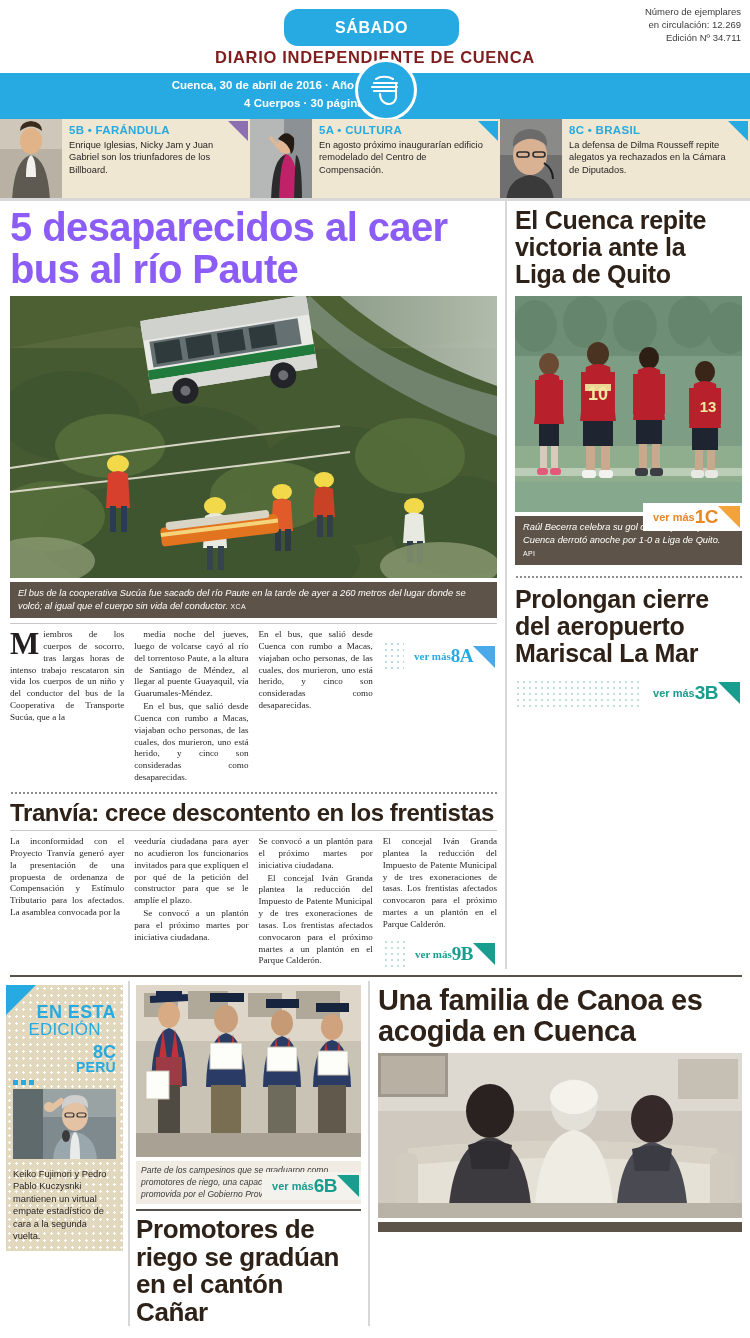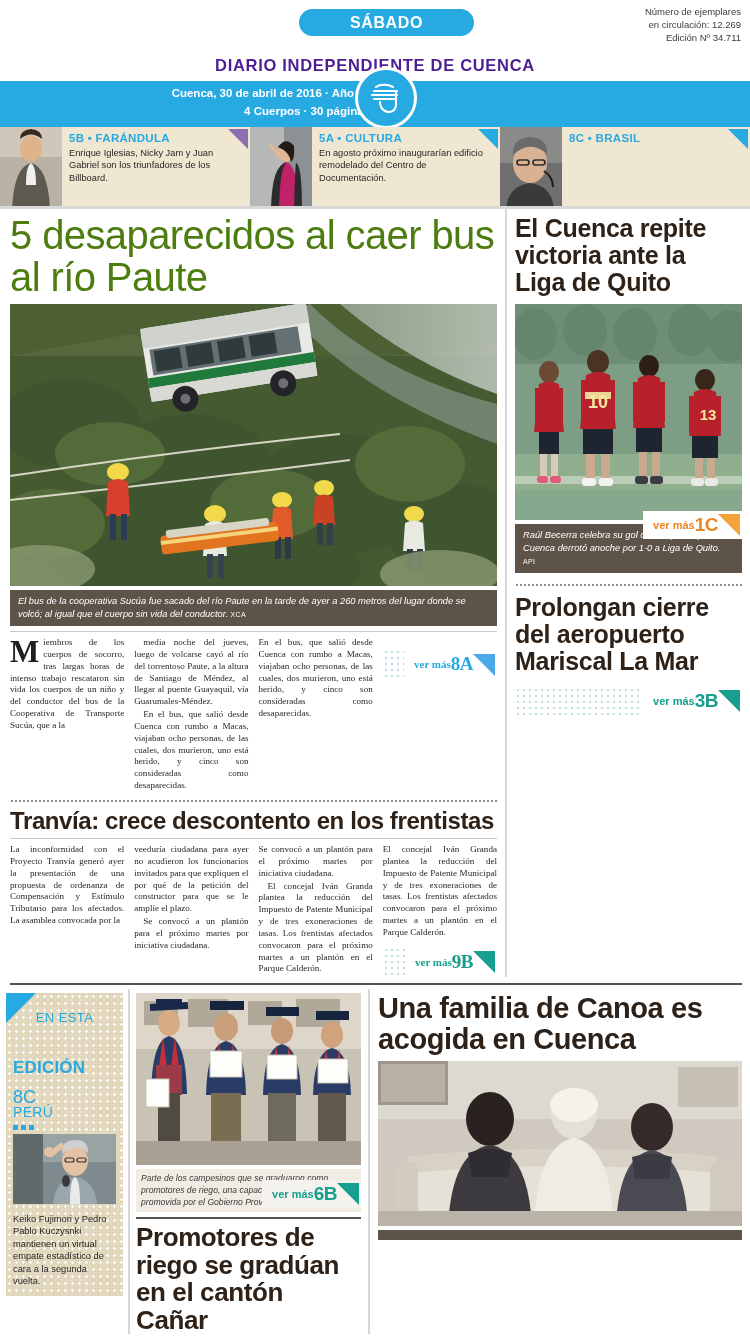--- a/index.html
+++ b/index.html
@@ -9,22 +9,22 @@
     font-family: "Liberation Sans", sans-serif;
     color: #231f20;
     overflow: hidden;
     position: relative;
   }
   .page { width: 750px; height: 1338px; position: relative; background:#fff; }
 
   
   .topbar { height: 46px; position: relative; }
   .sabado-pill {
-    position: absolute; left: 299px; top: 9px;
-    width: 175px; height: 27px; border-radius: 14px;
+    position: absolute; left: 284px; top: 9px;
+    width: 175px; height: 37px; border-radius: 14px;
     background: #27a9e1; color: #fff;
     font-weight: bold; font-size: 16px; letter-spacing: .6px;
     display: flex; align-items: center; justify-content: center;
   }
   .edicion-info {
     position: absolute; right: 9px; top: 6px;
     text-align: right; font-size: 9.5px; line-height: 1.35; color: #3b3b3b;
   }
 
   
@@ -34,21 +34,21 @@
     font-weight: bold;
     font-size: 82px;
     letter-spacing: 4px;
     line-height: 0.95;
     color: #2e2117;
     -webkit-text-stroke: 0.7px #2e2117;
     padding-top: 2px;
   }
   .masthead-sub {
     font-size: 16.5px; font-weight: bold; letter-spacing: .7px;
-    color: #4c1d95; margin-top: 10px; padding-bottom: 6px;
+    color: #7f1d1d; margin-top: 2px; padding-bottom: 6px;
   }
 
   
   .infobar {
     height: 46px; background: #27a9e1; color: #fff; position: relative;
     display: flex; align-items: center;
   }
   .infobar-left {
     position: absolute; left: 150px; top: 4px; width: 220px;
     text-align: right; font-size: 11.5px; font-weight: bold; line-height: 1.55;
@@ -84,22 +84,22 @@
     border-top: 20px solid #27a9e1; border-left: 20px solid transparent;
   }
   .corner-tri.purple { border-top-color: #8c6fb1; }
 
   
   .maingrid { display: flex; }
   .col-left { width: 505px; padding: 6px 8px 0 10px; }
   .col-right { width: 245px; padding: 6px 8px 0 8px; border-left: 2px solid #d8d8d8; }
 
   .hl-main {
-    font-size: 40px; font-weight: normal; line-height: 1.04;
-    letter-spacing: -0.6px; color: #4d7c0f;
+    font-size: 40px; font-weight: bold; line-height: 1.04;
+    letter-spacing: -0.6px; color: #8b5cf6;
   }
   .hl-right {
     font-size: 25px; font-weight: bold; line-height: 1.08;
     letter-spacing: -0.3px; color: #2e2117;
   }
 
   .photo { position: relative; overflow: hidden; }
   .caption {
     background: #5d5348; color: #fff; font-style: italic;
     font-size: 9.3px; line-height: 1.4; padding: 5px 7px 5px 8px;
@@ -153,26 +153,26 @@
   .bg-mid { width: 240px; padding: 4px 7px 0 6px; border-left: 2px solid #d8d8d8; }
   .bg-right { width: 382px; padding: 4px 8px 0 8px; border-left: 2px solid #d8d8d8; }
 
   .enesta {
     background: #e2d8bd; position: relative; padding: 6px 7px 8px 7px;
     background-image: radial-gradient(#ffffff 1.1px, transparent 1.1px);
     background-size: 7px 7px;
   }
   .enesta-corner { position: absolute; left: 0; top: 0; width: 0; height: 0;
     border-top: 30px solid #27a9e1; border-right: 30px solid transparent; }
-  .enesta-t1 { text-align: center; color: #27a9e1; font-weight: normal;
-    font-size: 13px; letter-spacing: .4px; line-height: 1; padding-top: 12px; }
-  .enesta-t2 { text-align: left; color: #27a9e1; font-weight: bold;
-    font-size: 17px; letter-spacing: .2px; line-height: 1.05; margin-top: 35px; }
-  .peru-tag { color: #27a9e1; font-weight: normal; font-size: 18px; line-height: .95;
-    margin-top: 12px; }
+  .enesta-t1 { text-align: right; color: #27a9e1; font-weight: bold;
+    font-size: 18px; letter-spacing: .4px; line-height: 1; padding-top: 12px; }
+  .enesta-t2 { text-align: center; color: #27a9e1; font-weight: normal;
+    font-size: 17px; letter-spacing: .2px; line-height: 1.05; }
+  .peru-tag { color: #27a9e1; font-weight: bold; font-size: 18px; line-height: .95;
+    margin-top: 5px; text-align: right; }
   .peru-tag .sub { font-size: 14px; letter-spacing: .3px; }
   .dots3 { display: flex; gap: 3px; margin: 5px 0 4px 0; }
   .dots3 i { width: 5px; height: 5px; background: #27a9e1; display: block; }
   .peru-text { font-size: 9.3px; line-height: 1.35; margin-top: 5px; color: #231f20; }
   .cap-sm { background: #f0ece4; color: #3a3a3a; font-style: italic;
     font-size: 8.6px; line-height: 1.35; padding: 4px 5px; }
 </style>
 </head>
 <body>
 
@@ -237,40 +237,41 @@
           <path d="M28 20 q8 -11 16 -1 q1 13 -3 16 q-1 -10 -13 -15z" fill="#241a14"></path>
           <path d="M36 35 q-12 3 -13 47 l26 0 q-1 -44 -13 -47z" fill="#c0226a"></path>
           <path d="M36 36 q-14 2 -15 46 l8 0 q1 -40 7 -46z" fill="#2b2b2b"></path>
           <path d="M46 36 q6 2 6 46 l-8 0 q1 -40 2 -46z" fill="#2b2b2b"></path>
           <path d="M30 30 L20 18" stroke="#e2b894" stroke-width="3.4" fill="none"></path>
         </svg>
       </div>
       <div class="promo-body">
         <div class="corner-tri"></div>
         <div class="promo-kicker">5A • CULTURA</div>
-        <div class="promo-text">En agosto próximo inaugurarían edificio remodelado del Centro de Documentación.</div>
+        <div class="promo-text">En agosto próximo inaugurarían edificio remodelado del Centro de Compensación.</div>
       </div>
     </div>
 
     <div class="promo-cell">
       <div class="promo-photo">
         <svg width="62" height="82" viewBox="0 0 62 82">
           <rect width="62" height="82" fill="#6f6f6f"></rect>
           <rect width="62" height="36" fill="#8a8a88"></rect>
           <ellipse cx="30" cy="36" rx="17" ry="20" fill="#d9b193"></ellipse>
           <path d="M13 28 q17 -16 34 -1 q1 -16 -17 -17 q-18 1 -17 18z" fill="#6b6b6b"></path>
           <rect x="17" y="33" width="12" height="5" rx="2.5" fill="none" stroke="#2c2c2c" stroke-width="1.6"></rect>
           <rect x="33" y="33" width="12" height="5" rx="2.5" fill="none" stroke="#2c2c2c" stroke-width="1.6"></rect>
           <path d="M30 56 q-22 3 -24 26 l48 0 q-2 -23 -24 -26z" fill="#3a3a3a"></path>
           <path d="M44 44 q9 6 9 16" stroke="#1d1d1d" stroke-width="2" fill="none"></path>
         </svg>
       </div>
       <div class="promo-body">
         <div class="corner-tri"></div>
         <div class="promo-kicker">8C • BRASIL</div>
+        <div class="promo-text">La defensa de Dilma Rousseff repite alegatos ya rechazados en la Cámara de Diputados.</div>
       </div>
     </div>
   </div>
 
   <div class="maingrid">
 
     <div class="col-left">
       <h1 class="hl-main">5 desaparecidos al caer bus al río Paute</h1>
 
       <div class="photo" style="margin-top:6px;">

